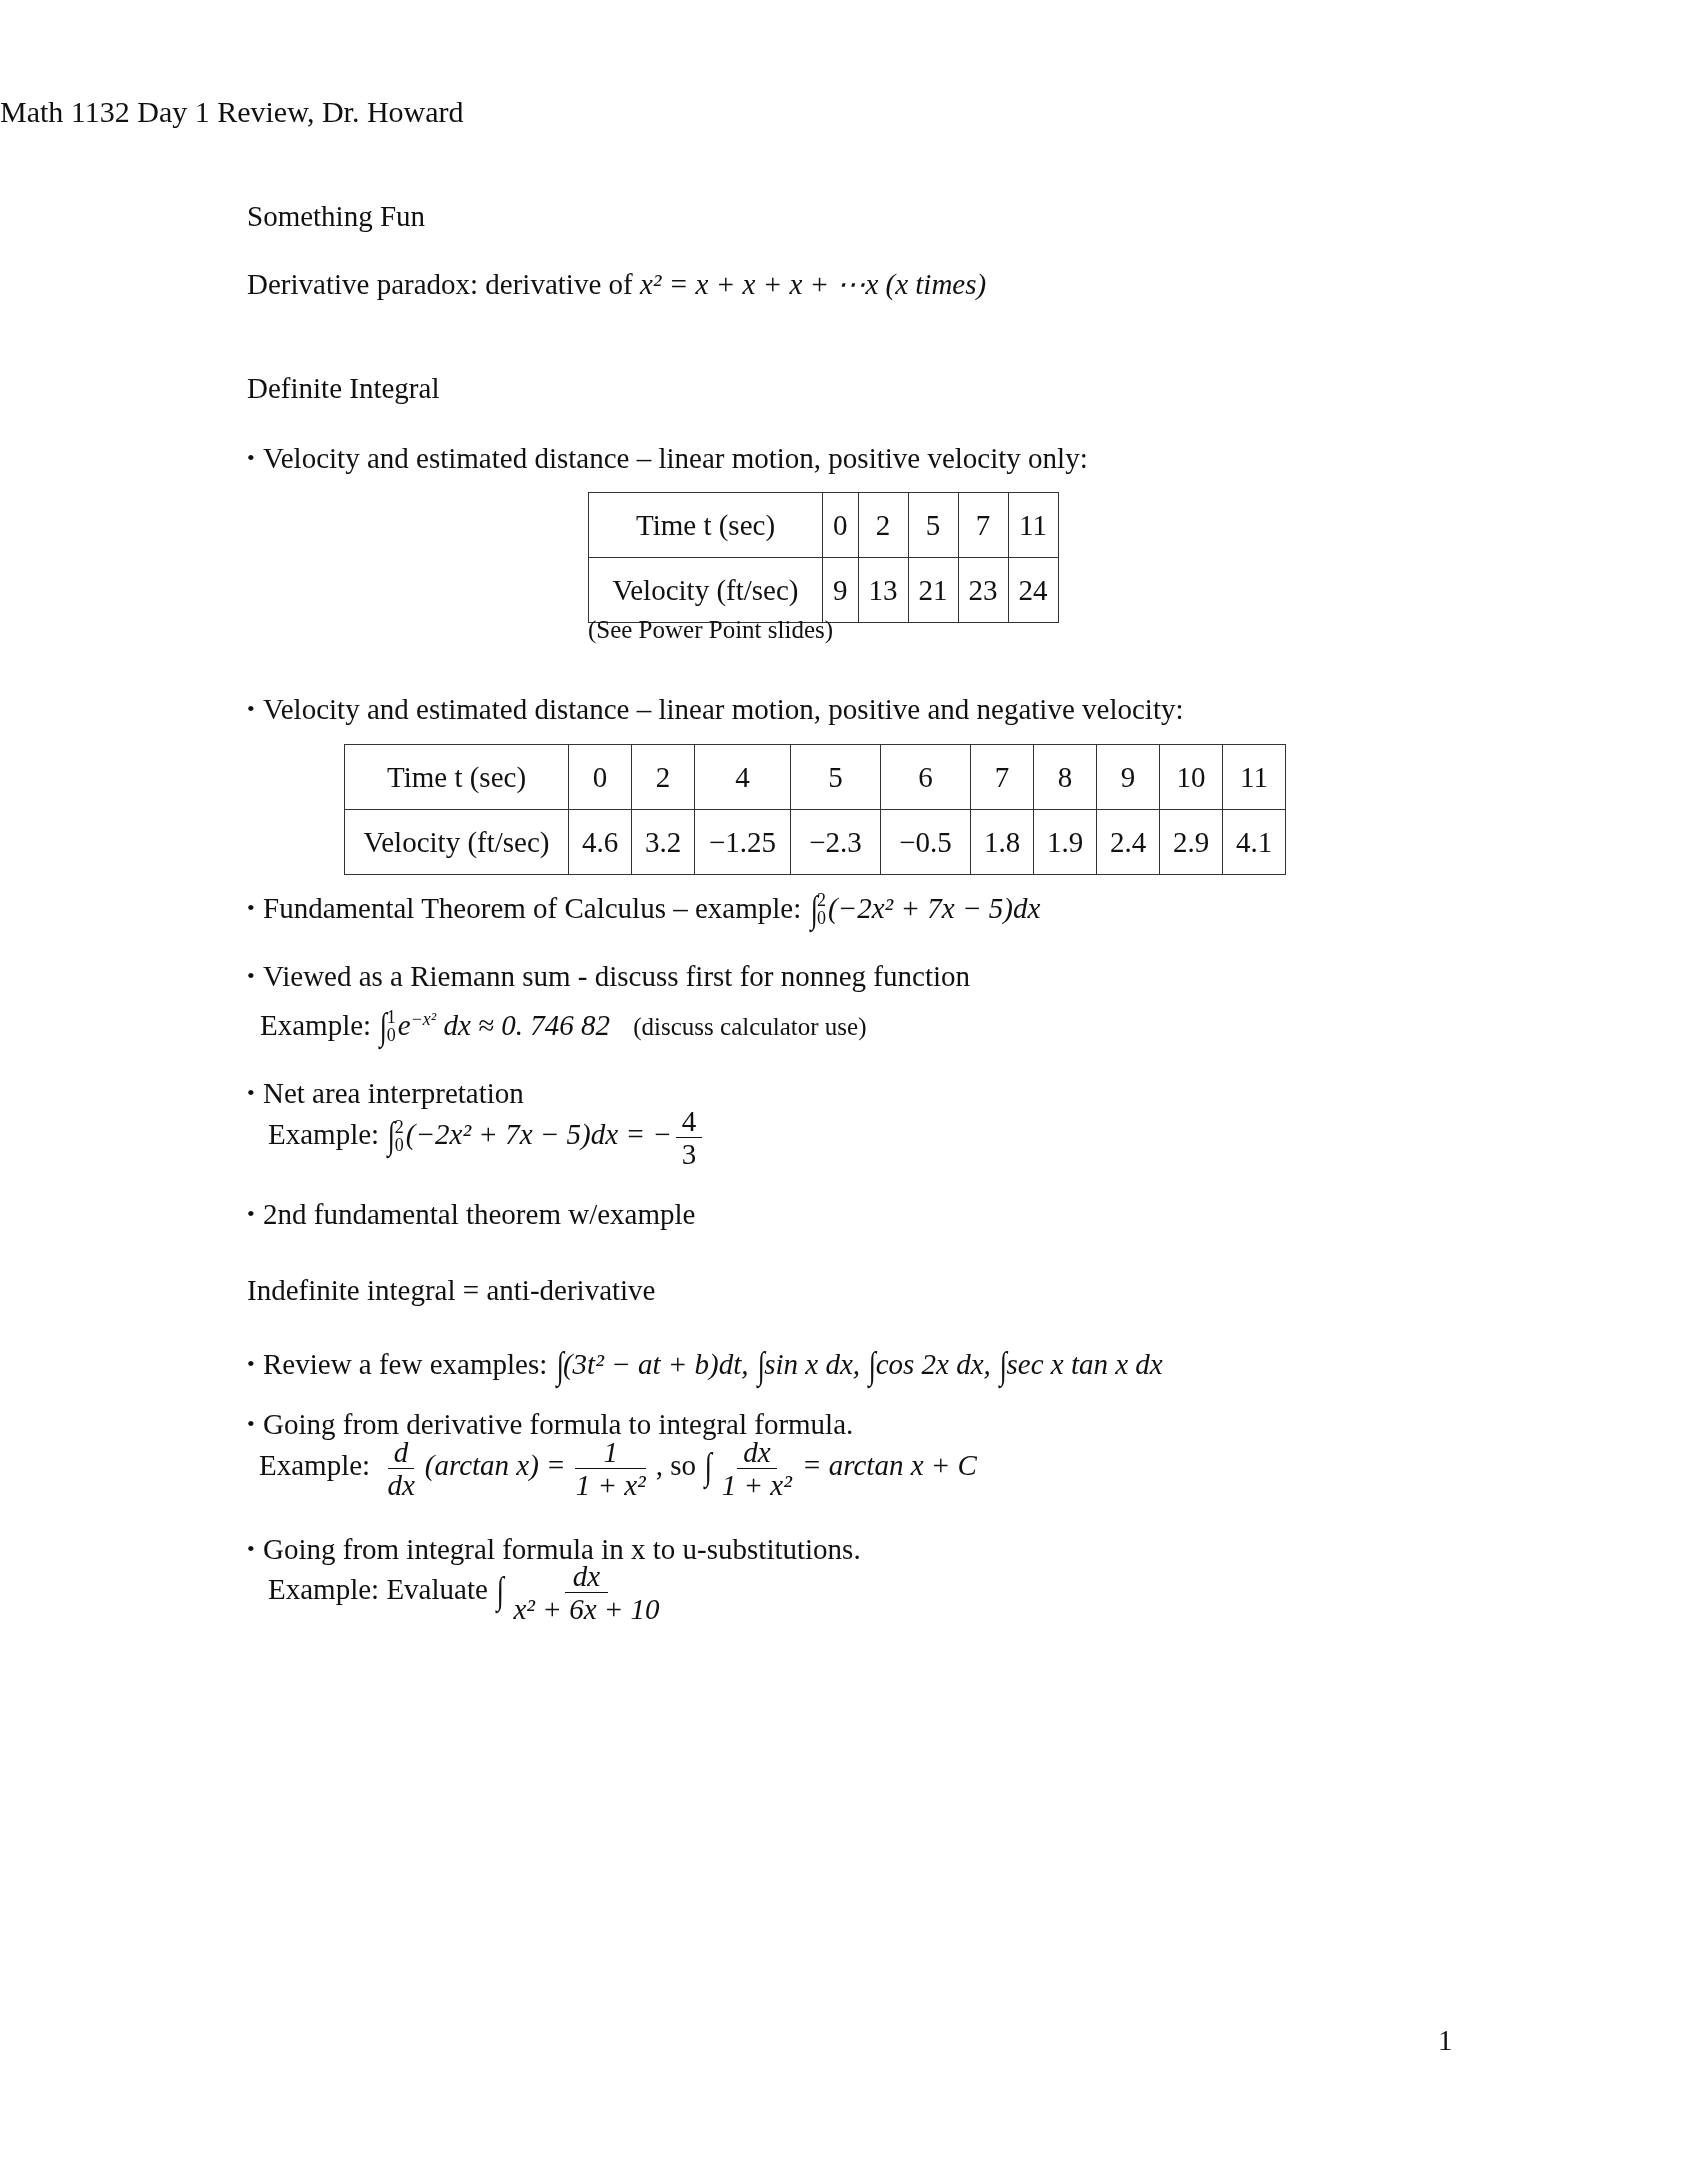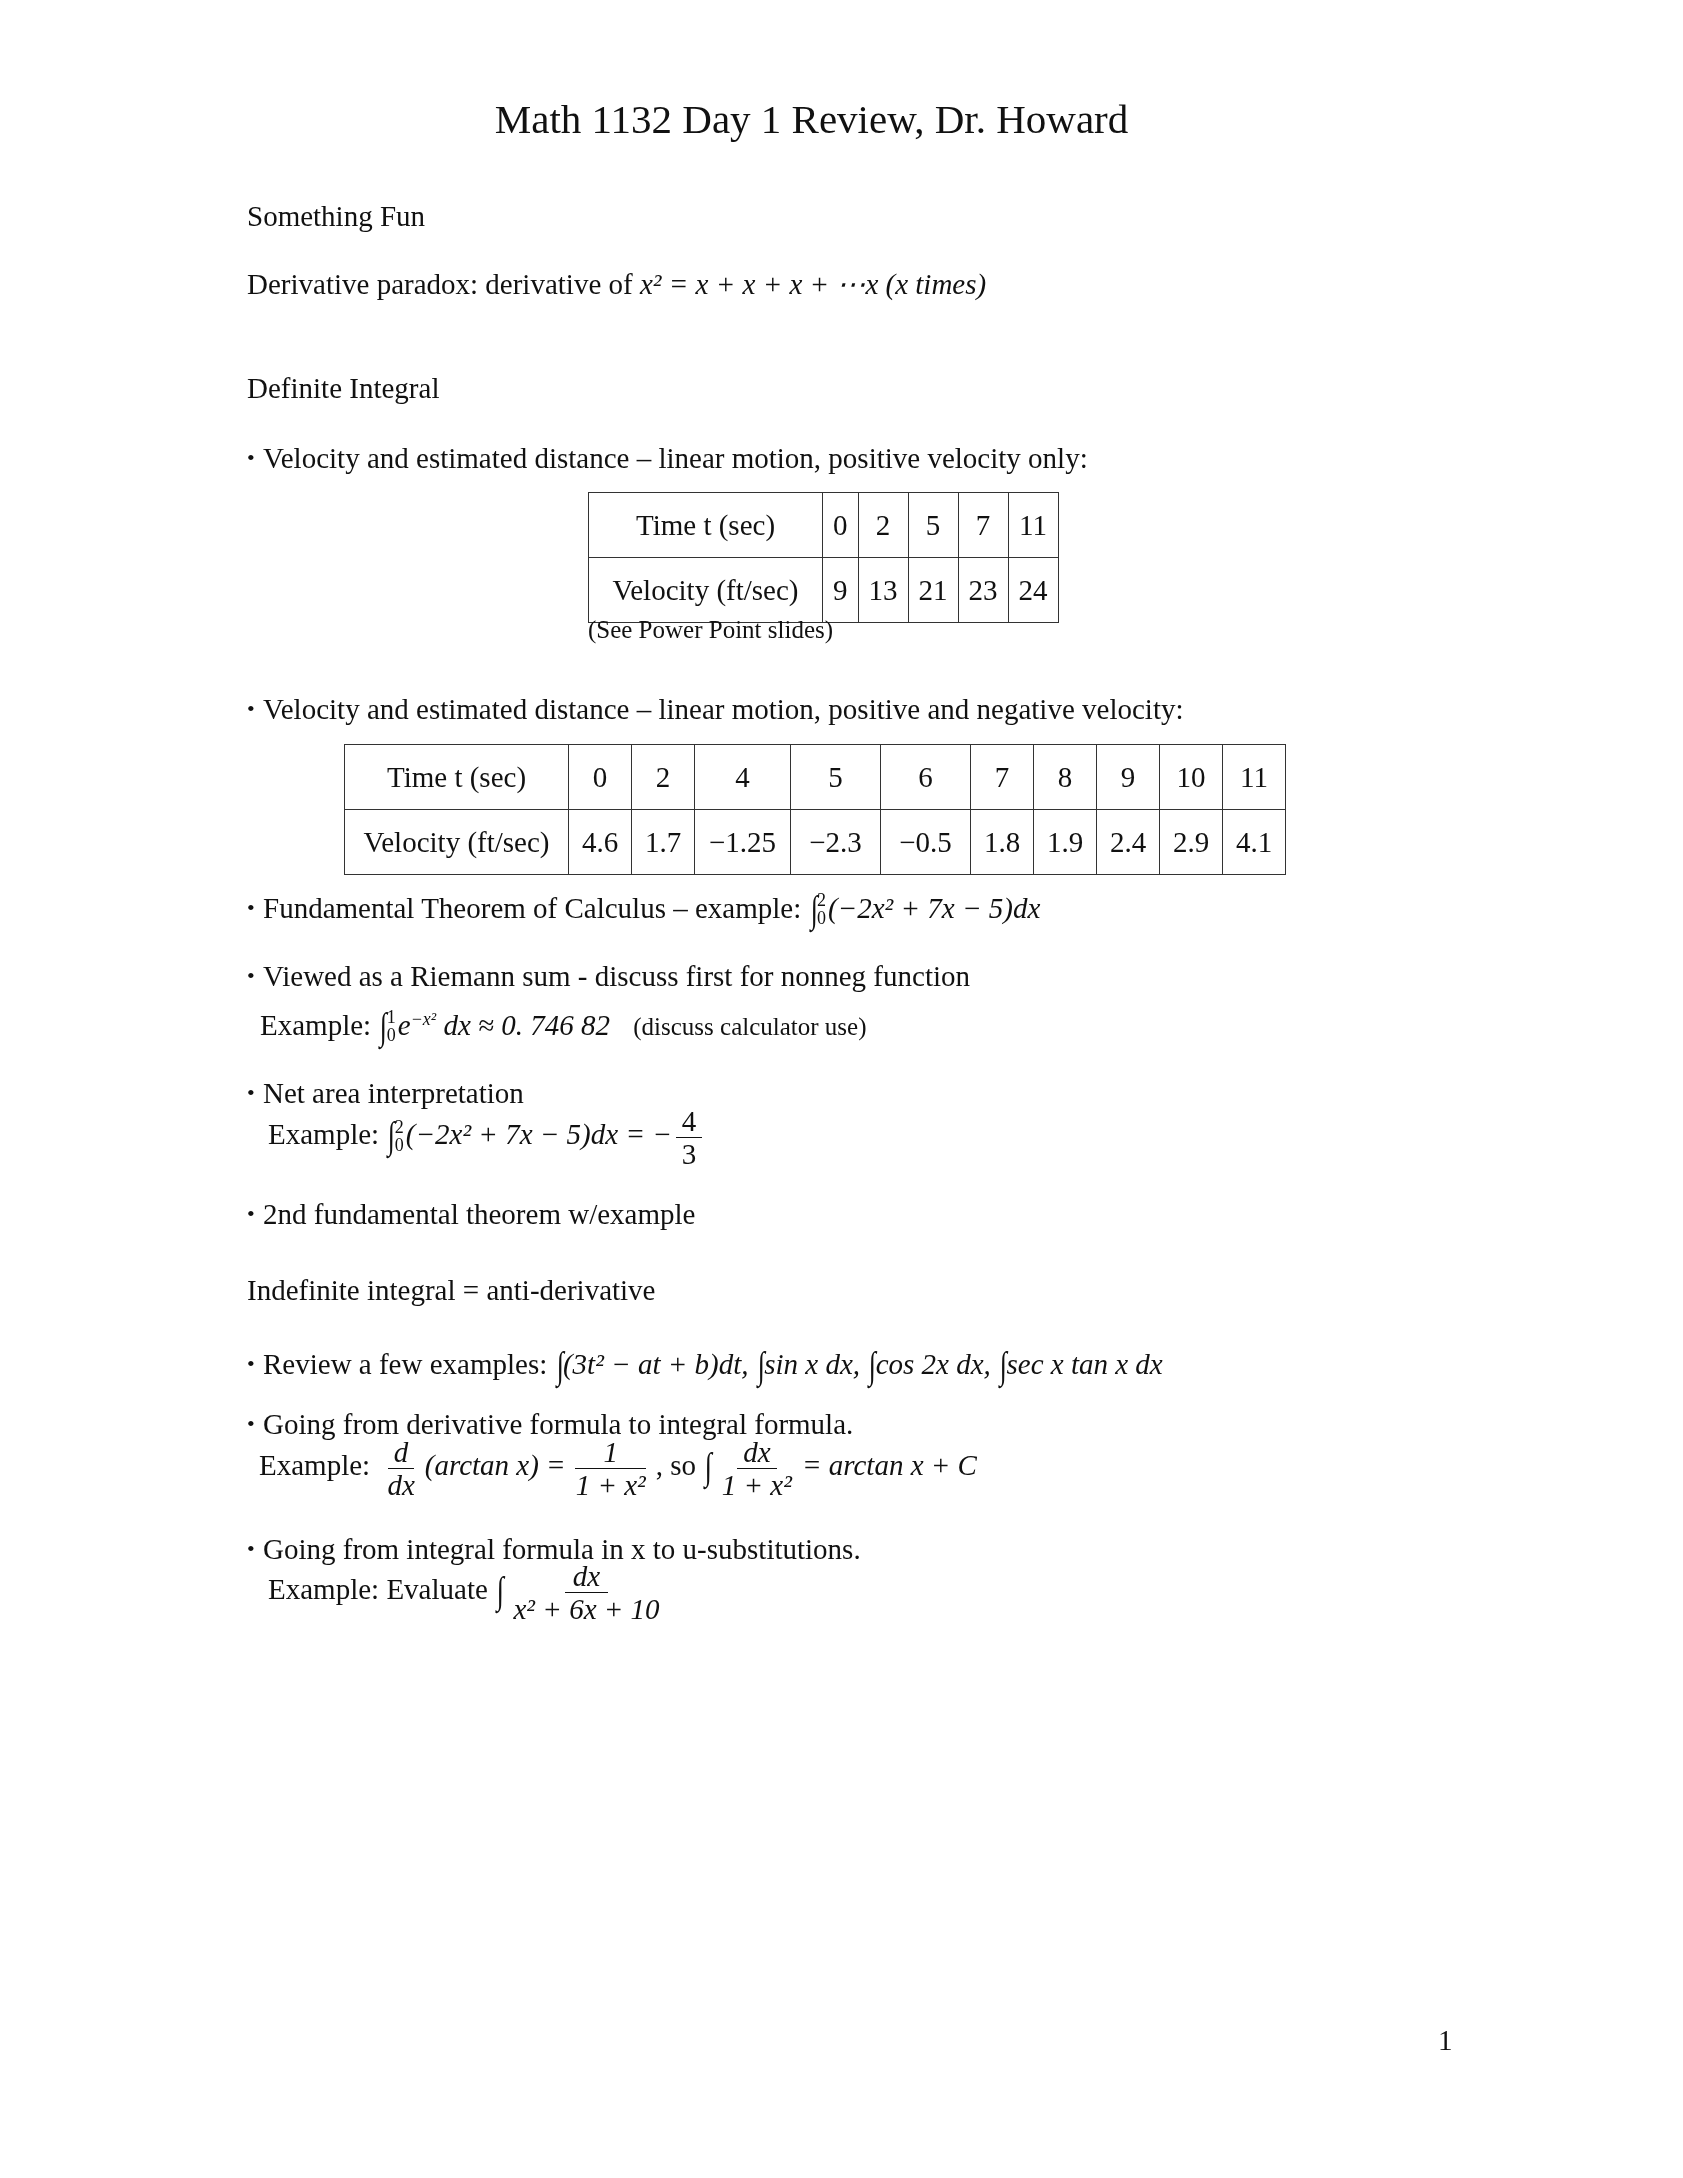--- a/index.html
+++ b/index.html
@@ -2,21 +2,21 @@
 <html><head>
   <meta charset="utf-8">
   <style>
     html, body { margin: 0; padding: 0; background: #ffffff; }
     body {
       width: 1683px; height: 2178px; position: relative; overflow: hidden;
       font-family: "Liberation Serif", "DejaVu Serif", serif;
       color: #111111;
     }
     .abs { position: absolute; white-space: nowrap; }
-    .title { left: 0; width: 1623px; top: 95px; text-align: center; font-size: 41px; }
+    .title { left: 0; width: 1623px; top: 95px; text-align: left; font-size: 30px; }
     .h { font-weight: normal; font-size: 29px; left: 247px; }
     .txt { font-size: 29px; left: 247px; }
     .small { font-size: 25px; }
     i, .it { font-style: italic; }
     sup { font-size: 0.62em; vertical-align: 0; position: relative; top: -0.55em; margin-top: 40px; }
     .bullet { display: inline-block; width: 16px; font-size: 22px; position: relative; top: -3px; }
     table.vt { position: absolute; border-collapse: collapse; font-size: 29px; }
     table.vt td { border: 1.5px solid #333; text-align: center; padding: 8px 10px; height: 48px; }
     .int { font-size: 38px; display: inline-block; transform: scaleX(0.7); position: relative; top: 4px; margin-right: -2px; }
     .lims { display: inline-flex; flex-direction: column; font-size: 18px; line-height: 18px; vertical-align: middle; position: relative; top: -2px; margin-right: 2px; }
@@ -79,21 +79,21 @@
     <td style="width:69px;">6</td>
     <td style="width:42px;">7</td>
     <td style="width:42px;">8</td>
     <td style="width:42px;">9</td>
     <td style="width:42px;">10</td>
     <td style="width:42px;">11</td>
   </tr>
   <tr>
     <td>Velocity (ft/sec)</td>
     <td>4.6</td>
-    <td>1.7</td>
+    <td>3.2</td>
     <td>−1.25</td>
     <td>−2.3</td>
     <td>−0.5</td>
     <td>1.8</td>
     <td>1.9</td>
     <td>2.4</td>
     <td>2.9</td>
     <td>4.1</td>
   </tr>
 </tbody>

